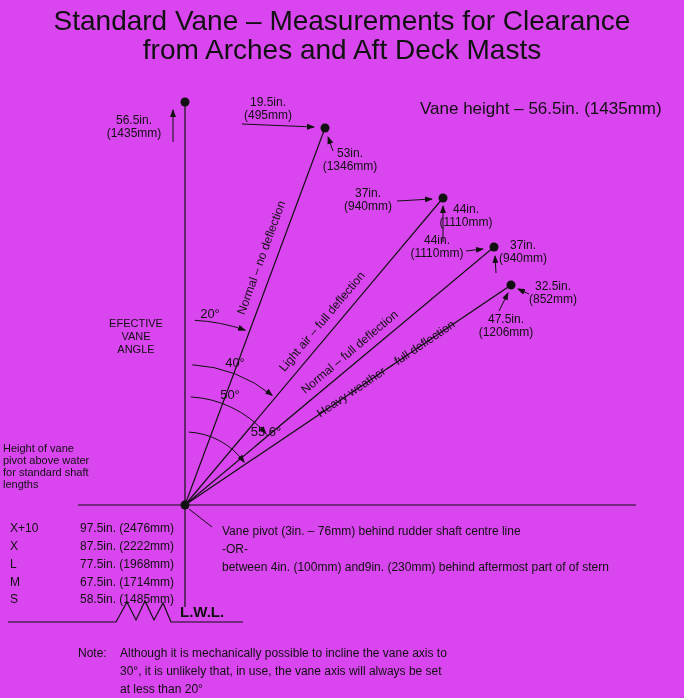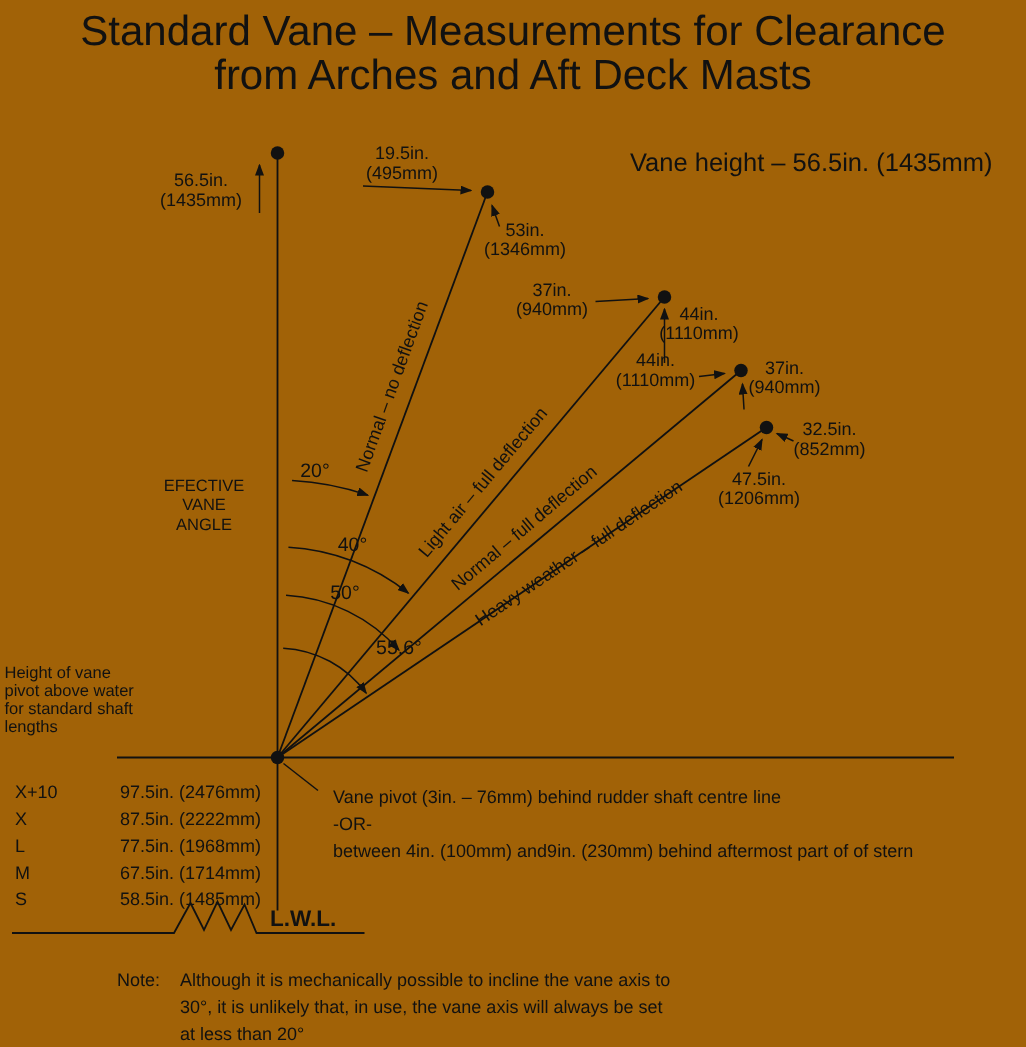--- a/index.html
+++ b/index.html
@@ -1,16 +1,16 @@
 <!DOCTYPE html>
 <html><head>
 <meta charset="utf-8">
 <style>
   html,body{margin:0;padding:0;background:#ffffff;}
-  .stage{position:relative;width:684px;height:698px;background:#a16207;overflow:hidden;}
+  .stage{position:relative;width:684px;height:698px;background:#d946ef;overflow:hidden;}
   svg{font-family:"Liberation Sans",sans-serif;}
   text{fill:#111111;}
   .title{font-size:28px;}
   .big{font-size:17px;}
   .t13{font-size:13px;}
   .t12{font-size:12px;}
   .t11{font-size:11px;}
   .lwl{font-size:15px;font-weight:bold;}
   .mid{text-anchor:middle;}
   .ln{stroke:#111111;stroke-width:1.2;fill:none;}

